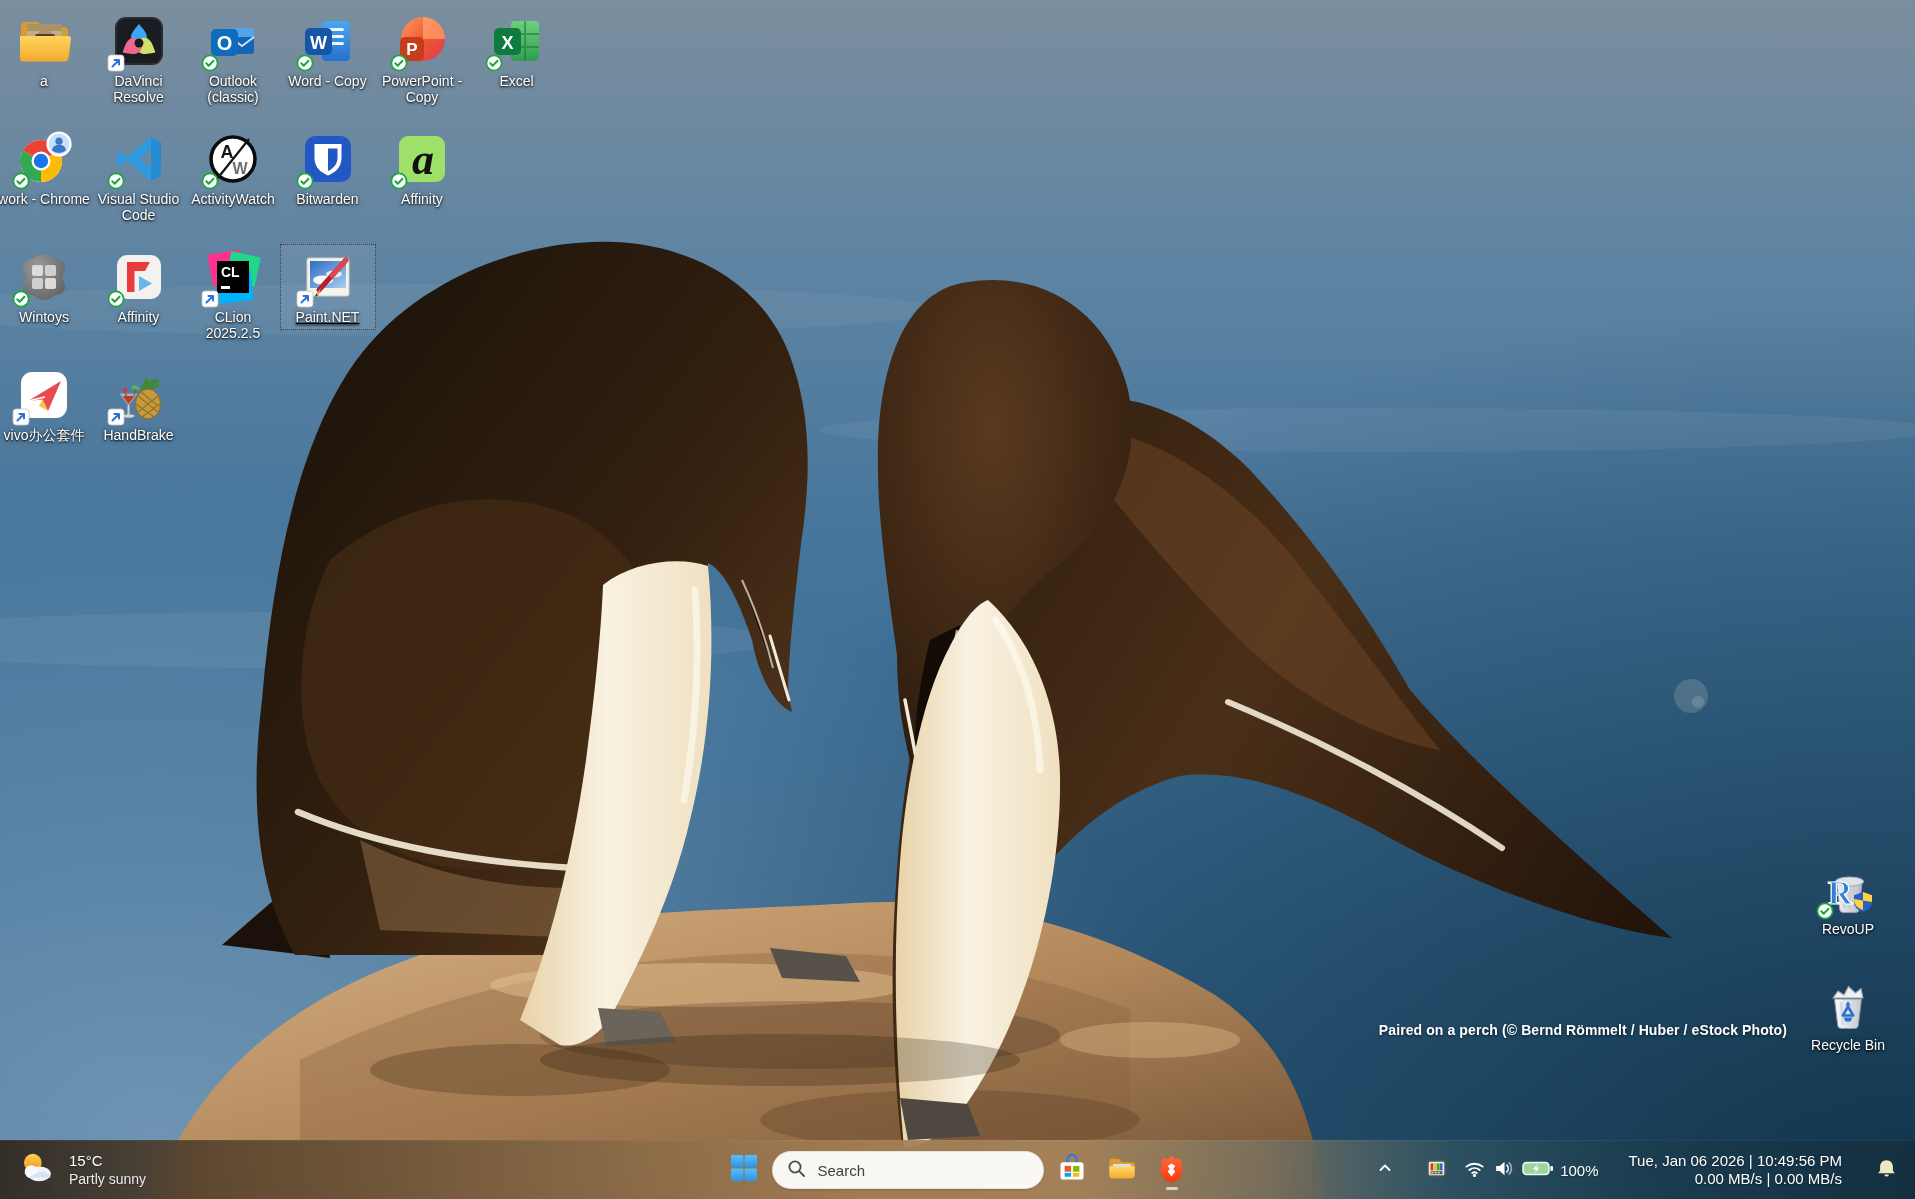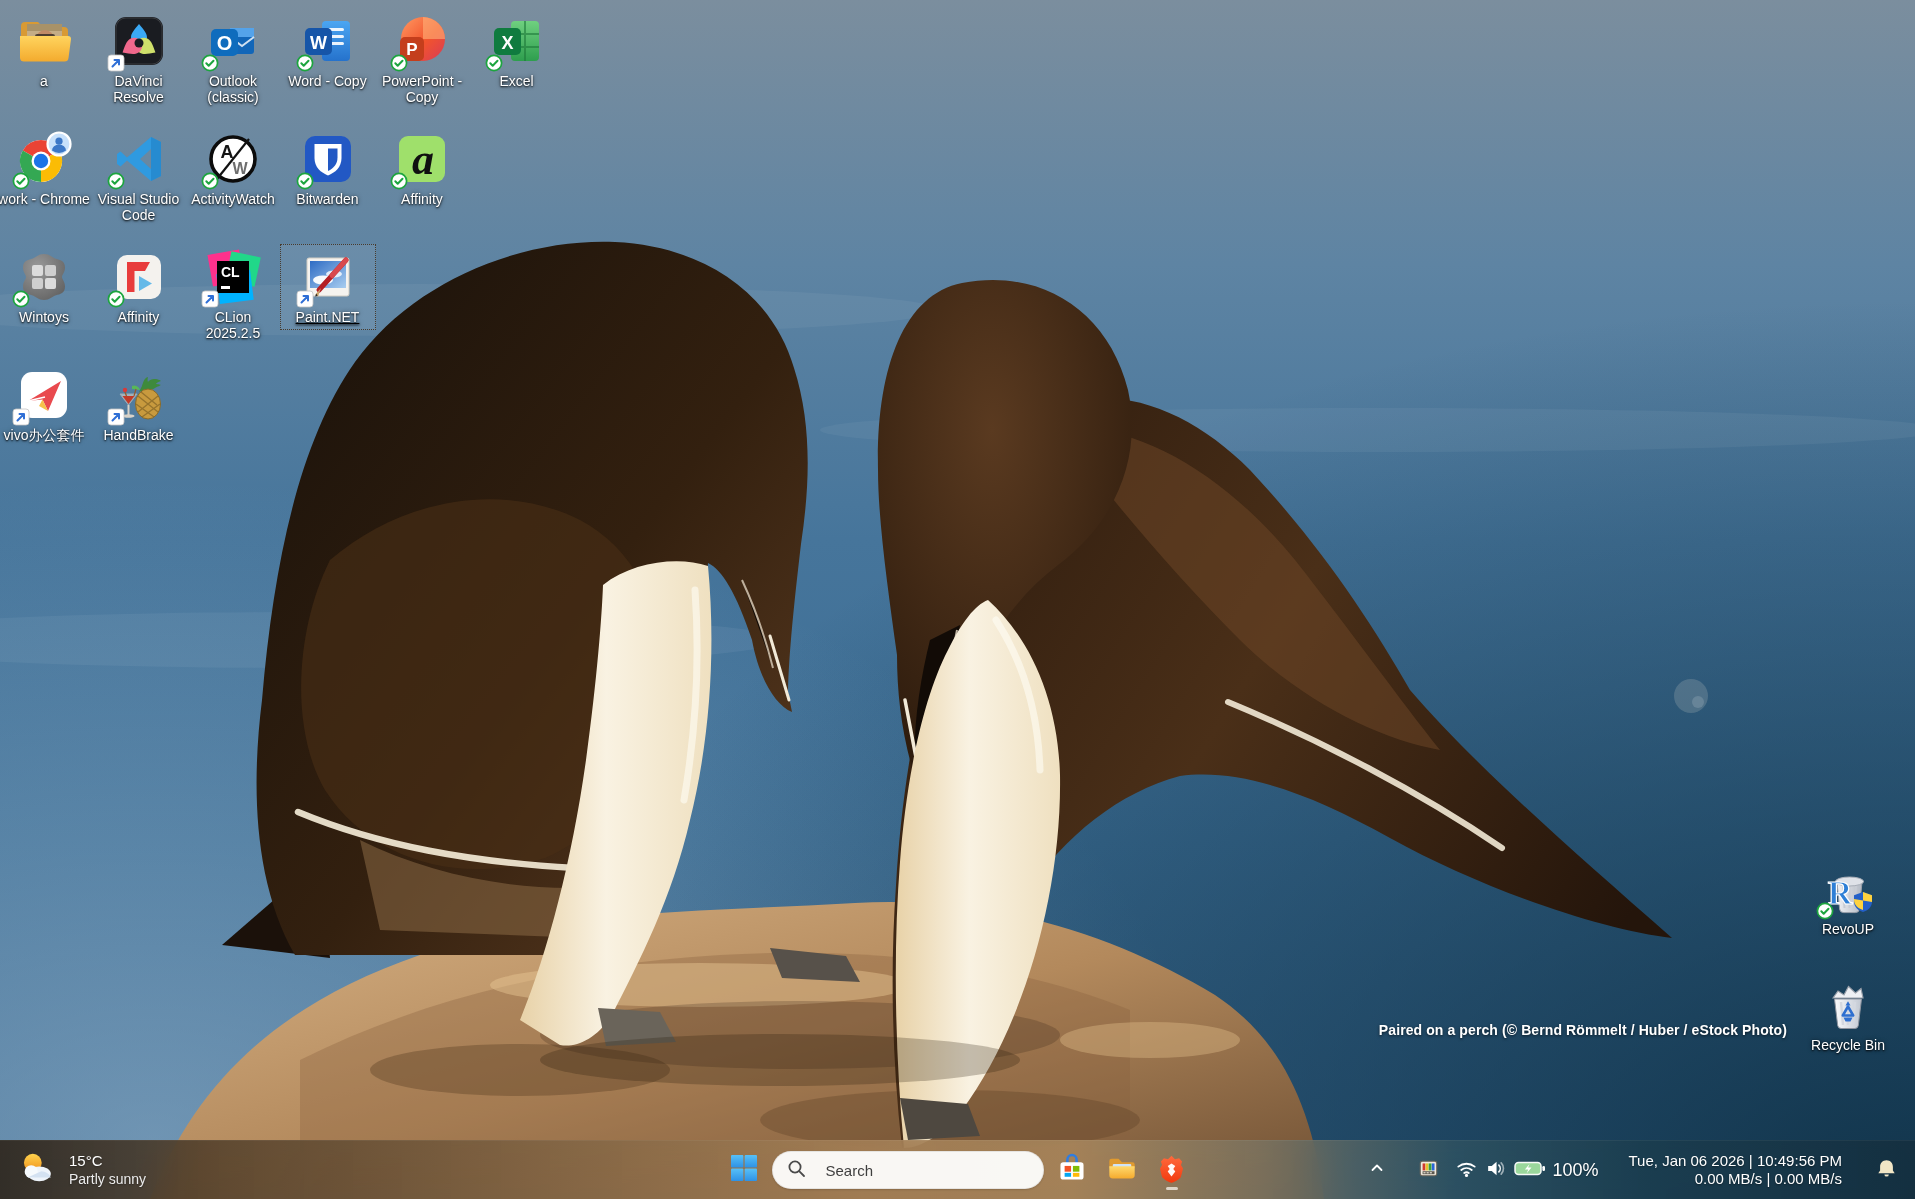--- a/index.html
+++ b/index.html
@@ -32,30 +32,30 @@
     border-top:1px solid rgba(255,255,255,.05);}
   .tbtn{display:flex;align-items:center;justify-content:center;width:44px;height:44px;
         border-radius:6px;position:relative;}
   #tb-left{position:absolute;left:10px;top:0;height:100%;display:flex;align-items:center;gap:15px;
            padding:0 8px;border-radius:6px;}
   #weather-text{display:flex;flex-direction:column;justify-content:center;line-height:18px;}
   #weather-temp{font-size:15px;color:#fff;text-shadow:0 1px 2px rgba(0,0,0,.4);}
   #weather-cond{font-size:14px;color:#ececec;text-shadow:0 1px 2px rgba(0,0,0,.4);}
   #tb-center{position:absolute;left:50%;top:0;transform:translateX(-50%);height:100%;
              display:flex;align-items:center;gap:6px;}
-  #search-pill{display:flex;align-items:center;gap:20px;width:272px;height:38px;border-radius:19px;
+  #search-pill{display:flex;align-items:center;gap:12px;width:272px;height:38px;border-radius:19px;
                background:rgba(255,255,255,.94);border:1px solid rgba(0,0,0,.08);
                box-shadow:0 1px 2px rgba(0,0,0,.15);padding-left:14px;box-sizing:border-box;}
   #search-pill span{font-size:15px;color:#3f3f3f;}
   .run-dash{position:absolute;bottom:2px;left:50%;transform:translateX(-50%);
             width:12px;height:3px;border-radius:2px;background:rgba(235,230,220,.85);}
   #tb-right{position:absolute;right:14px;top:0;height:100%;display:flex;align-items:center;gap:14px;}
   .trbtn{display:flex;align-items:center;justify-content:flex-start;padding:4px;border-radius:4px;margin-left:12px;}
   #battery-group{display:flex;align-items:center;gap:6px;}
-  #battery-pct{font-size:18px;color:#fff;text-shadow:0 1px 2px rgba(0,0,0,.4);}
+  #battery-pct{font-size:15px;color:#fff;text-shadow:0 1px 2px rgba(0,0,0,.4);}
   #clock{display:flex;flex-direction:column;align-items:flex-end;line-height:18px;
          color:#fff;font-size:15px;text-shadow:0 1px 2px rgba(0,0,0,.45);}
   #tray-icons{display:flex;align-items:center;gap:8px;}
 </style>
 </head>
 <body>
 
 <div id="stage">
 
   <svg id="wallpaper" viewBox="0 0 1915 1199" preserveAspectRatio="none">

